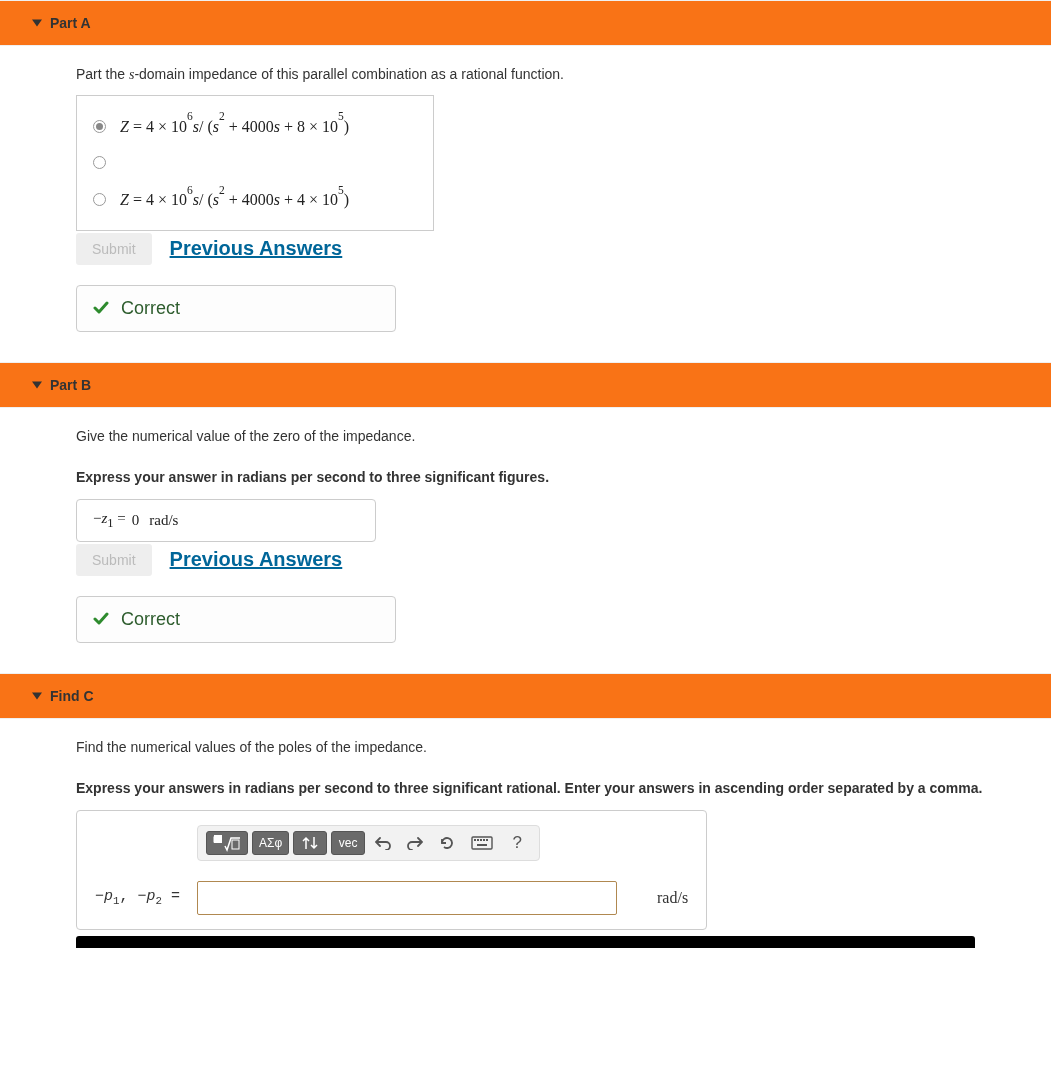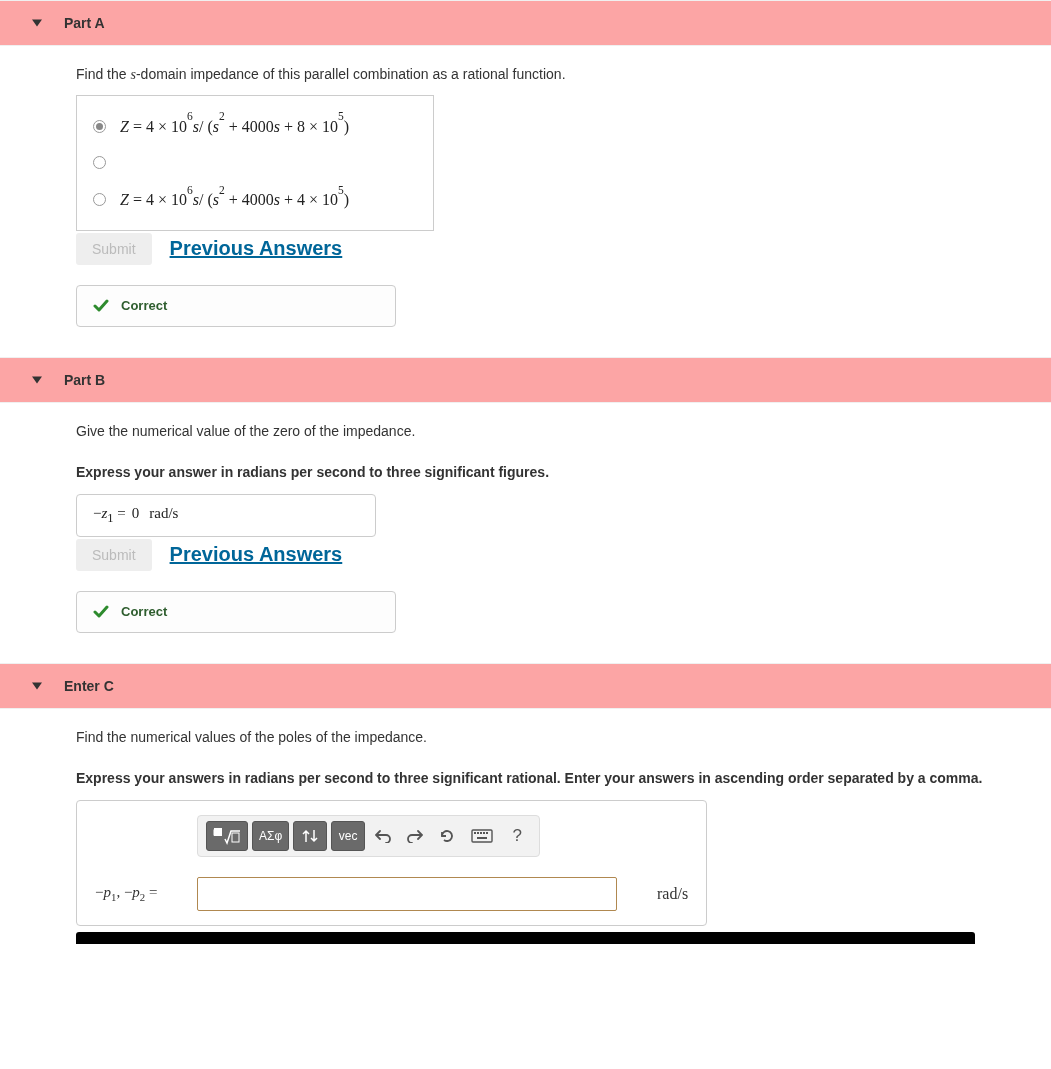--- a/index.html
+++ b/index.html
@@ -6,22 +6,22 @@
   body {
     font-family: Arial, Helvetica, sans-serif;
     font-size: 14px;
     color: #333;
     margin: 0;
     padding: 0;
     background: #fff;
   }
   .container { width: 1051px; }
   .part-header {
-    background: #fca5a5;
-    padding: 14px 20px 14px 64px;
+    background: #f97316;
+    padding: 14px 20px 14px 50px;
     position: relative;
     border-top: 1px solid #f0f0f0;
     border-bottom: 1px solid #f0f0f0;
   }
   .part-header .caret {
     position: absolute;
     left: 32px;
     top: 50%;
     transform: translateY(-50%);
     width: 0; height: 0;
@@ -108,30 +108,30 @@
     margin-top: 20px;
     min-width: 320px;
     background: #fdfdfd;
   }
   .check-icon {
     width: 16px; height: 16px;
     margin-right: 12px;
     flex-shrink: 0;
   }
   .feedback-text {
-    font-weight: bold;
+    font-weight: normal;
     color: #2e5d2e;
-    font-size: 13px;
+    font-size: 18px;
   }
   .answer-box {
     border: 1px solid #ccc;
     border-radius: 4px;
     padding: 10px 16px;
     display: inline-flex;
-    align-items: flex-start;
+    align-items: center;
     min-width: 300px;
     gap: 6px;
   }
   .answer-box .math { font-size: 15px; }
   .input-panel {
     border: 1px solid #ccc;
     border-radius: 4px;
     padding: 14px 18px;
     display: inline-block;
     min-width: 614px;
@@ -146,21 +146,21 @@
     padding: 5px 8px;
     align-items: center;
     gap: 4px;
     width: fit-content;
   }
   .tbtn {
     background: #6a6a6a;
     color: #fff;
     border: 1px solid #555;
     border-radius: 3px;
-    height: 30px;
+    height: 24px;
     min-width: 34px;
     display: inline-flex;
     align-items: center;
     justify-content: center;
     font-size: 12px;
     padding: 0 6px;
     cursor: pointer;
   }
   .tbtn.light {
     background: transparent;
@@ -169,21 +169,21 @@
     font-size: 15px;
     min-width: 28px;
   }
   .tbtn svg { display: block; }
   .input-row {
     display: flex;
     align-items: center;
     gap: 10px;
   }
   .input-label {
-    font-family: Liberation Serif, serif;
+    font-family: Liberation Mono, monospace;
     font-size: 15px;
     min-width: 92px;
     white-space: nowrap;
   }
   .input-label sub { font-size: 0.72em; }
   .answer-input {
     border: 1px solid #b08850;
     border-radius: 2px;
     height: 34px;
     width: 420px;
@@ -207,21 +207,21 @@
 <body>
 
 <div class="container">
 
   <div class="part-header">
     <span class="caret"></span>
     <span class="part-title">Part A</span>
   </div>
   <div class="part-body">
     <p class="prompt">
-      <span>Find the </span><span class="var">s</span><span>-domain impedance of this parallel combination as a rational function.</span>
+      <span>Part the </span><span class="var">s</span><span>-domain impedance of this parallel combination as a rational function.</span>
     </p>
 
     <div class="options-box">
       <div class="option-row">
         <span class="radio selected"></span>
         <span class="math">
           <span class="it">Z</span> = <span>4 × 10</span><sup>6</sup><span class="it">s</span>/ (<span class="it">s</span><sup>2</sup><span> + 4000</span><span class="it">s</span><span> + 8 × 10</span><sup>5</sup>)
         </span>
       </div>
       <div class="option-row">
@@ -272,21 +272,21 @@
     <div class="feedback-box">
       <svg class="check-icon" viewBox="0 0 16 16">
         <path d="M2 8 L6 12 L14 3" stroke="#2e8b2e" stroke-width="3" fill="none" stroke-linecap="round" stroke-linejoin="round"></path>
       </svg>
       <span class="feedback-text">Correct</span>
     </div>
   </div>
 
   <div class="part-header">
     <span class="caret"></span>
-    <span class="part-title">Enter C</span>
+    <span class="part-title">Find C</span>
   </div>
   <div class="part-body" style="padding-bottom:0;">
     <p class="prompt">Find the numerical values of the poles of the impedance.</p>
     <p class="bold-prompt">Express your answers in radians per second to three significant rational. Enter your answers in ascending order separated by a comma.</p>
 
     <div class="input-panel">
       <div class="toolbar-wrap">
         <span class="tbtn">
           <svg width="28" height="18" viewBox="0 0 28 18">
             <rect x="1" y="1" width="8" height="8" fill="#fff" stroke="none"></rect>

